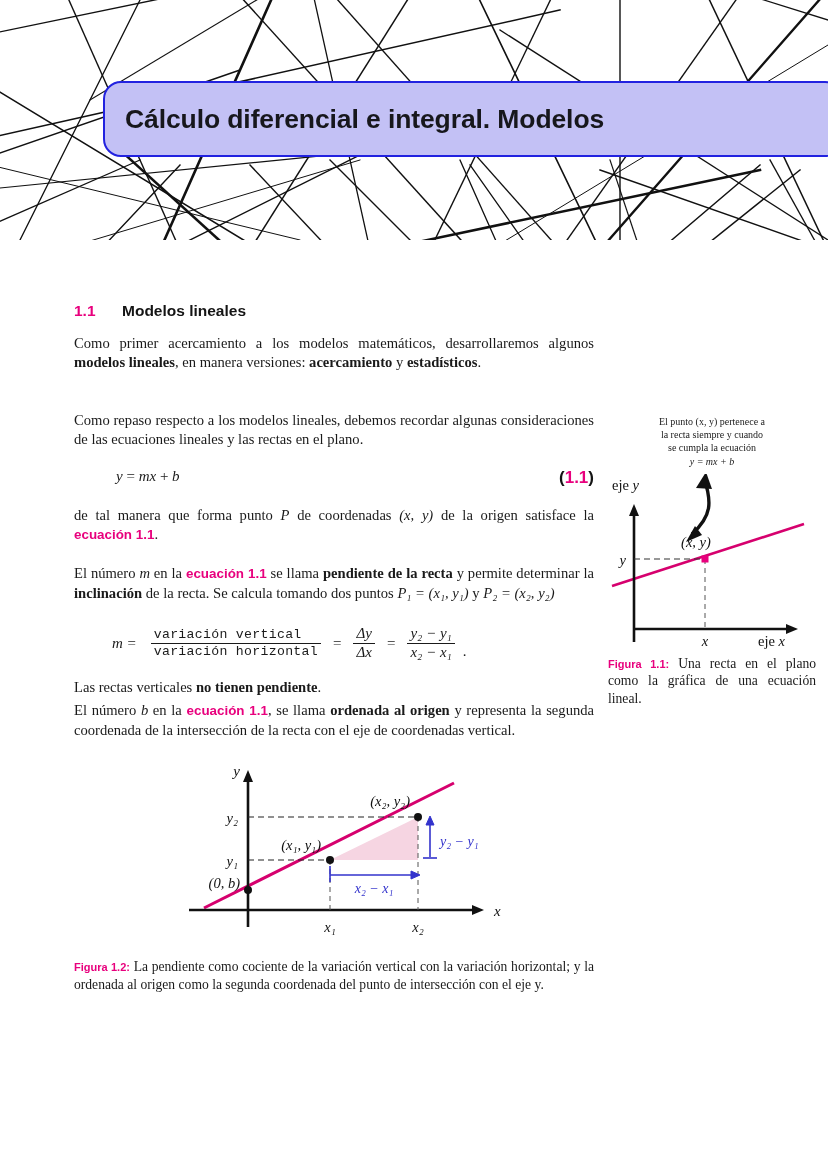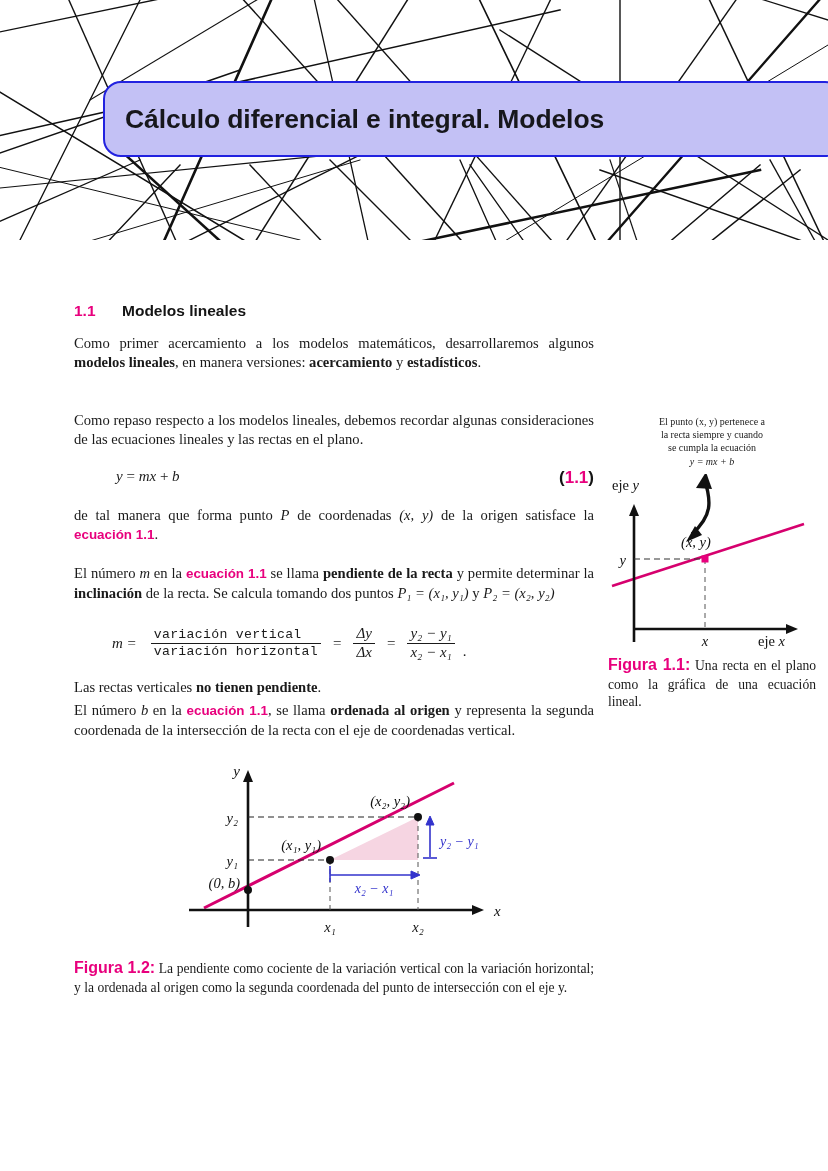--- a/index.html
+++ b/index.html
@@ -156,21 +156,21 @@
   
   .fig-caption {
     font-size: 13.6px;
     line-height: 1.3;
     text-align: justify;
   }
   .fig-caption .lab {
     color: #e8007d;
     font-weight: bold;
     font-family: "Liberation Sans", sans-serif;
-    font-size: 16px;
+    font-size: 11px;
   }
 
   .fig11-note {
     text-align: center;
     font-size: 10px;
     line-height: 1.32;
   }
 
   #fig12-wrap {
     position: relative;

